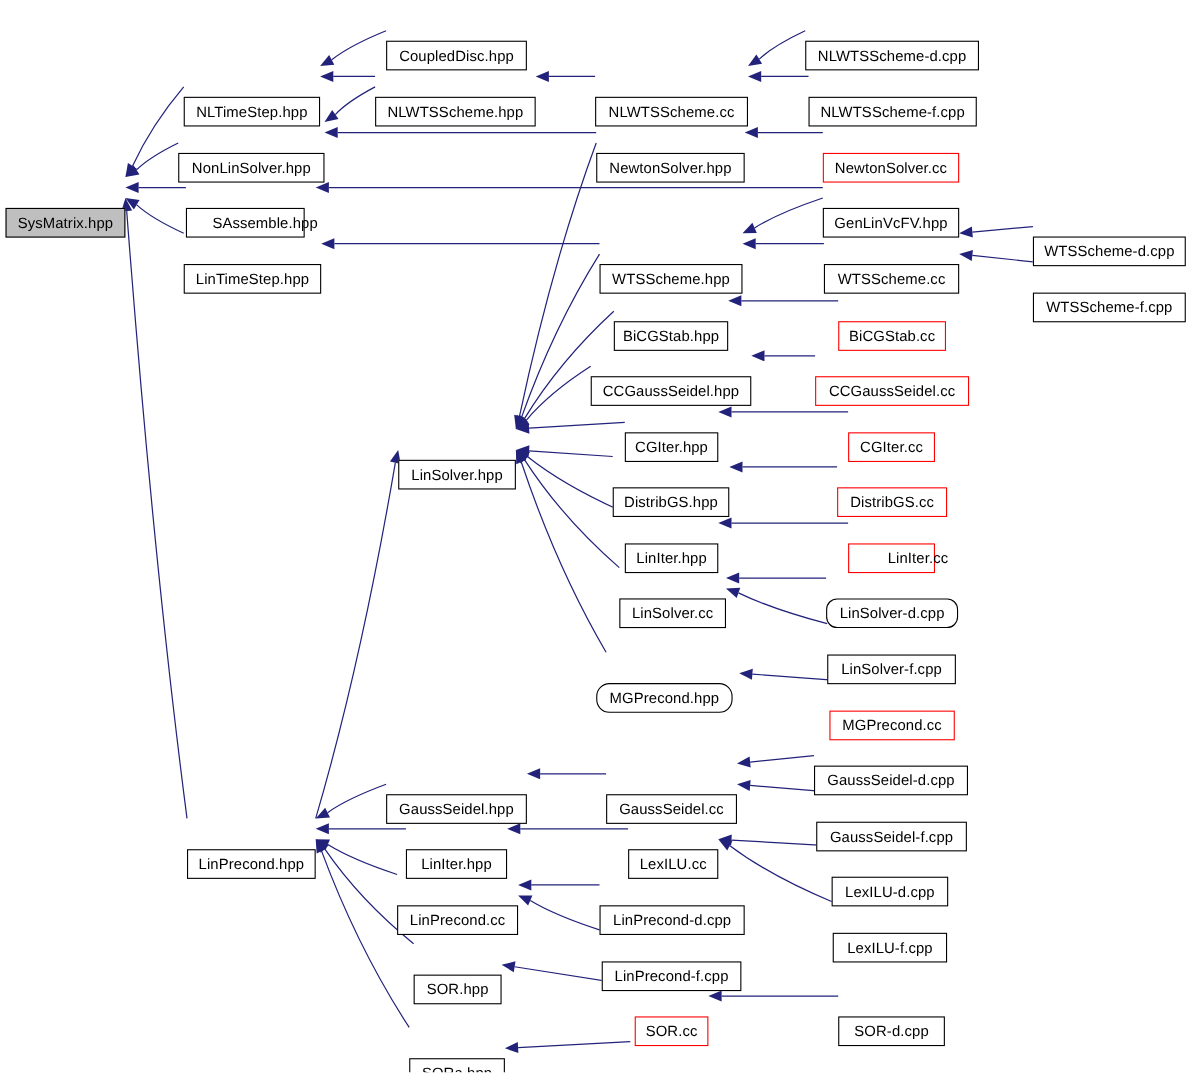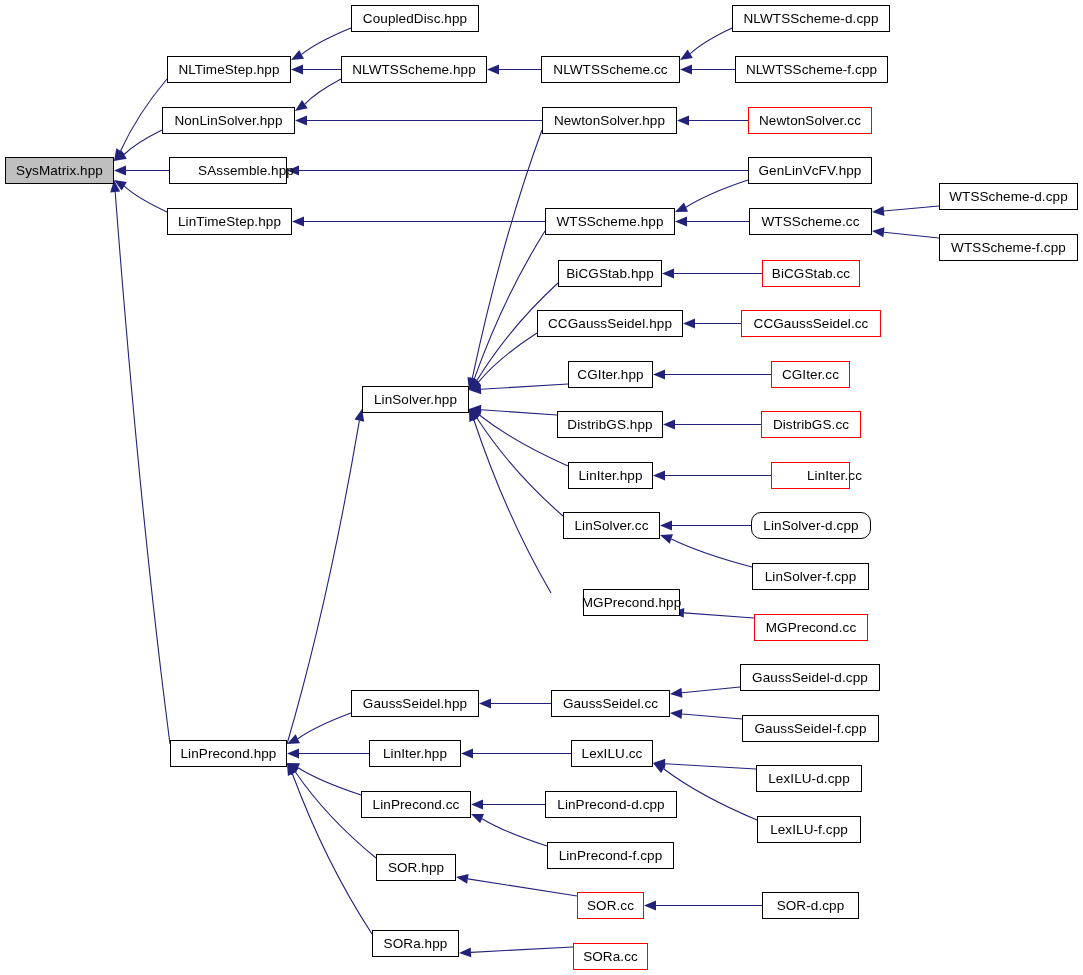--- a/index.html
+++ b/index.html
@@ -1,21 +1,21 @@
 <!DOCTYPE html>
 <html><head>
 <meta charset="utf-8">
 <style>
   html,body{margin:0;padding:0;background:#ffffff;}
   body{font-family:"Liberation Sans", sans-serif;}
   #graph-root{position:relative;width:1083px;height:975px;background:#fff;overflow:hidden;}
   svg#edges{position:absolute;left:0;top:0;width:1083px;height:975px;}
   .node{position:absolute;box-sizing:border-box;display:flex;align-items:center;justify-content:center;
         background:#ffffff;border:1px solid #000000;font-size:13.5px;color:#000;white-space:nowrap;
-        letter-spacing:.1px;}
+        letter-spacing:.1px;margin-top:32px;}
   .node.red{border-color:#ff0000;}
   .node.current{background:#bfbfbf;border-color:#000;}
   .node span{pointer-events:none;}
 </style>
 </head>
 <body>
 
 <div id="graph-root">
   <svg id="edges" viewBox="0 0 1083 975">
       <g>
@@ -255,21 +255,21 @@
       </div>
       <div class="node" style="left: 162px; top: 107px; width: 133px; height: 27px;">
         <span>NonLinSolver.hpp</span>
       </div>
       <div class="node" style="left: 542px; top: 107px; width: 135px; height: 27px;">
         <span>NewtonSolver.hpp</span>
       </div>
       <div class="node red" style="left: 748px; top: 107px; width: 124px; height: 27px;">
         <span>NewtonSolver.cc</span>
       </div>
-      <div class="node" style="left: 169px; top: 157px; width: 118px; height: 27px; padding-left: 36px;">
+      <div class="node" style="left: 169px; top: 157px; width: 108px; height: 27px; padding-left: 36px;">
         <span>SAssemble.hpp</span>
       </div>
       <div class="node" style="left: 748px; top: 157px; width: 124px; height: 27px;">
         <span>GenLinVcFV.hpp</span>
       </div>
       <div class="node" style="left: 167px; top: 208px; width: 125px; height: 27px;">
         <span>LinTimeStep.hpp</span>
       </div>
       <div class="node" style="left: 545px; top: 208px; width: 130px; height: 27px;">
         <span>WTSScheme.hpp</span>
@@ -318,21 +318,21 @@
       </div>
       <div class="node" style="left: 563px; top: 512px; width: 97px; height: 27px;">
         <span>LinSolver.cc</span>
       </div>
       <div class="node" style="left: 751px; top: 512px; width: 120px; height: 27px; border-radius: 10px;">
         <span>LinSolver-d.cpp</span>
       </div>
       <div class="node" style="left: 752px; top: 563px; width: 117px; height: 27px;">
         <span>LinSolver-f.cpp</span>
       </div>
-      <div class="node" style="left: 583px; top: 589px; width: 97px; height: 27px;">
+      <div class="node" style="left: 542px; top: 589px; width: 124px; height: 27px; border-radius: 12px;">
         <span>MGPrecond.hpp</span>
       </div>
       <div class="node red" style="left: 754px; top: 614px; width: 114px; height: 27px;">
         <span>MGPrecond.cc</span>
       </div>
       <div class="node" style="left: 351px; top: 690px; width: 128px; height: 27px;">
         <span>GaussSeidel.hpp</span>
       </div>
       <div class="node" style="left: 551px; top: 690px; width: 119px; height: 27px;">
         <span>GaussSeidel.cc</span>

